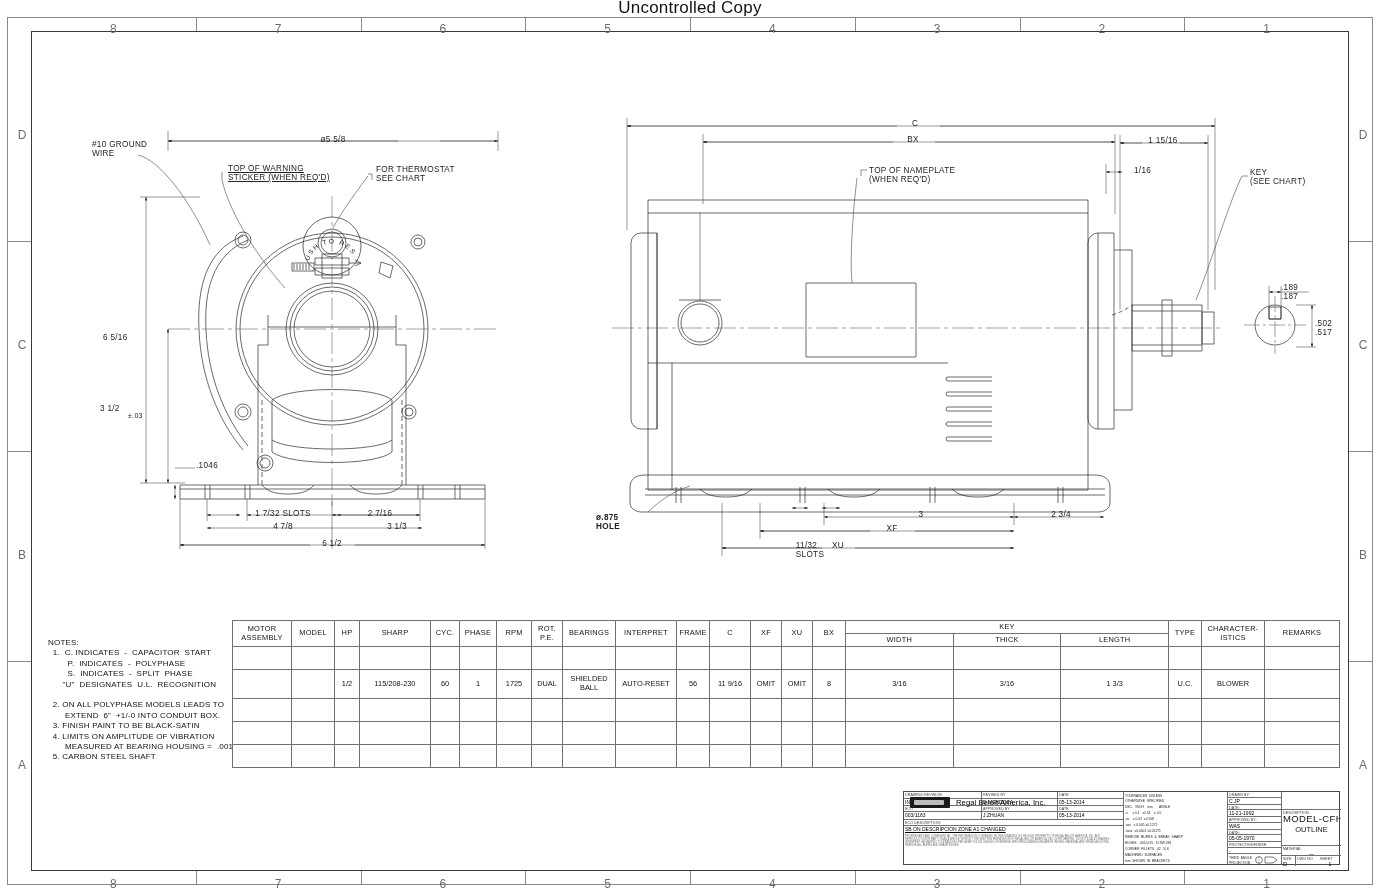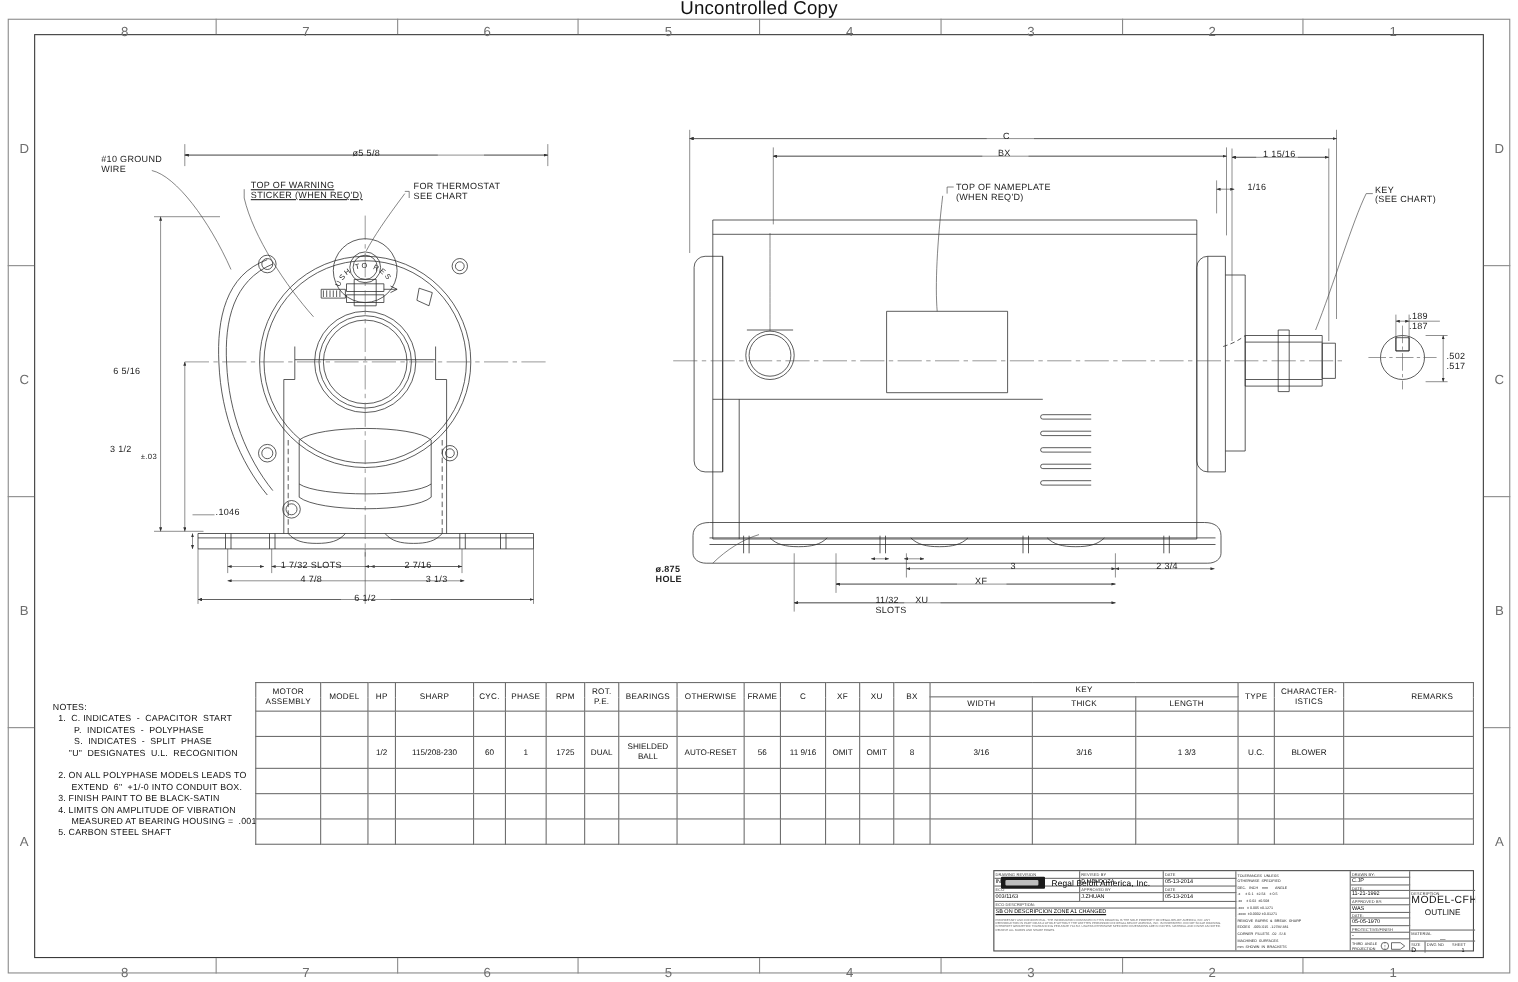--- a/index.html
+++ b/index.html
@@ -354,30 +354,30 @@
     <tr>
         <th rowspan="2" style="width: 58px;">MOTOR<br>ASSEMBLY</th>
         <th rowspan="2" style="width: 42px;">MODEL</th>
         <th rowspan="2" style="width: 24px;">HP</th>
         <th rowspan="2" style="width: 70px;">SHARP</th>
         <th rowspan="2" style="width: 28px;">CYC.</th>
         <th rowspan="2" style="width: 36px;">PHASE</th>
         <th rowspan="2" style="width: 34px;">RPM</th>
         <th rowspan="2" style="width: 30px;">ROT.<br>P.E.</th>
         <th rowspan="2" style="width: 52px;">BEARINGS</th>
-        <th rowspan="2" style="width: 60px;">OTHERWISE</th>
+        <th rowspan="2" style="width: 60px;">INTERPRET</th>
         <th rowspan="2" style="width: 32px;">FRAME</th>
         <th rowspan="2" style="width: 40px;">C</th>
         <th rowspan="2" style="width: 30px;">XF</th>
         <th rowspan="2" style="width: 30px;">XU</th>
         <th rowspan="2" style="width: 32px;">BX</th>
         <th colspan="3" style="height: 12px;">KEY</th>
         <th rowspan="2" style="width: 32px;">TYPE</th>
         <th rowspan="2" style="width: 62px;">CHARACTER-<br>ISTICS</th>
-        <th rowspan="2" style="width: 74px; padding-left: 43px;">REMARKS</th>
+        <th rowspan="2" style="width: 74px;">REMARKS</th>
       </tr>
     <tr>
         <th style="width: 34px; height: 12px;">WIDTH</th>
         <th style="width: 34px; height: 12px;">THICK</th>
         <th style="width: 38px; height: 12px;">LENGTH</th>
       </tr>
   </thead>
   <tbody>
       <tr>
         <td></td>

